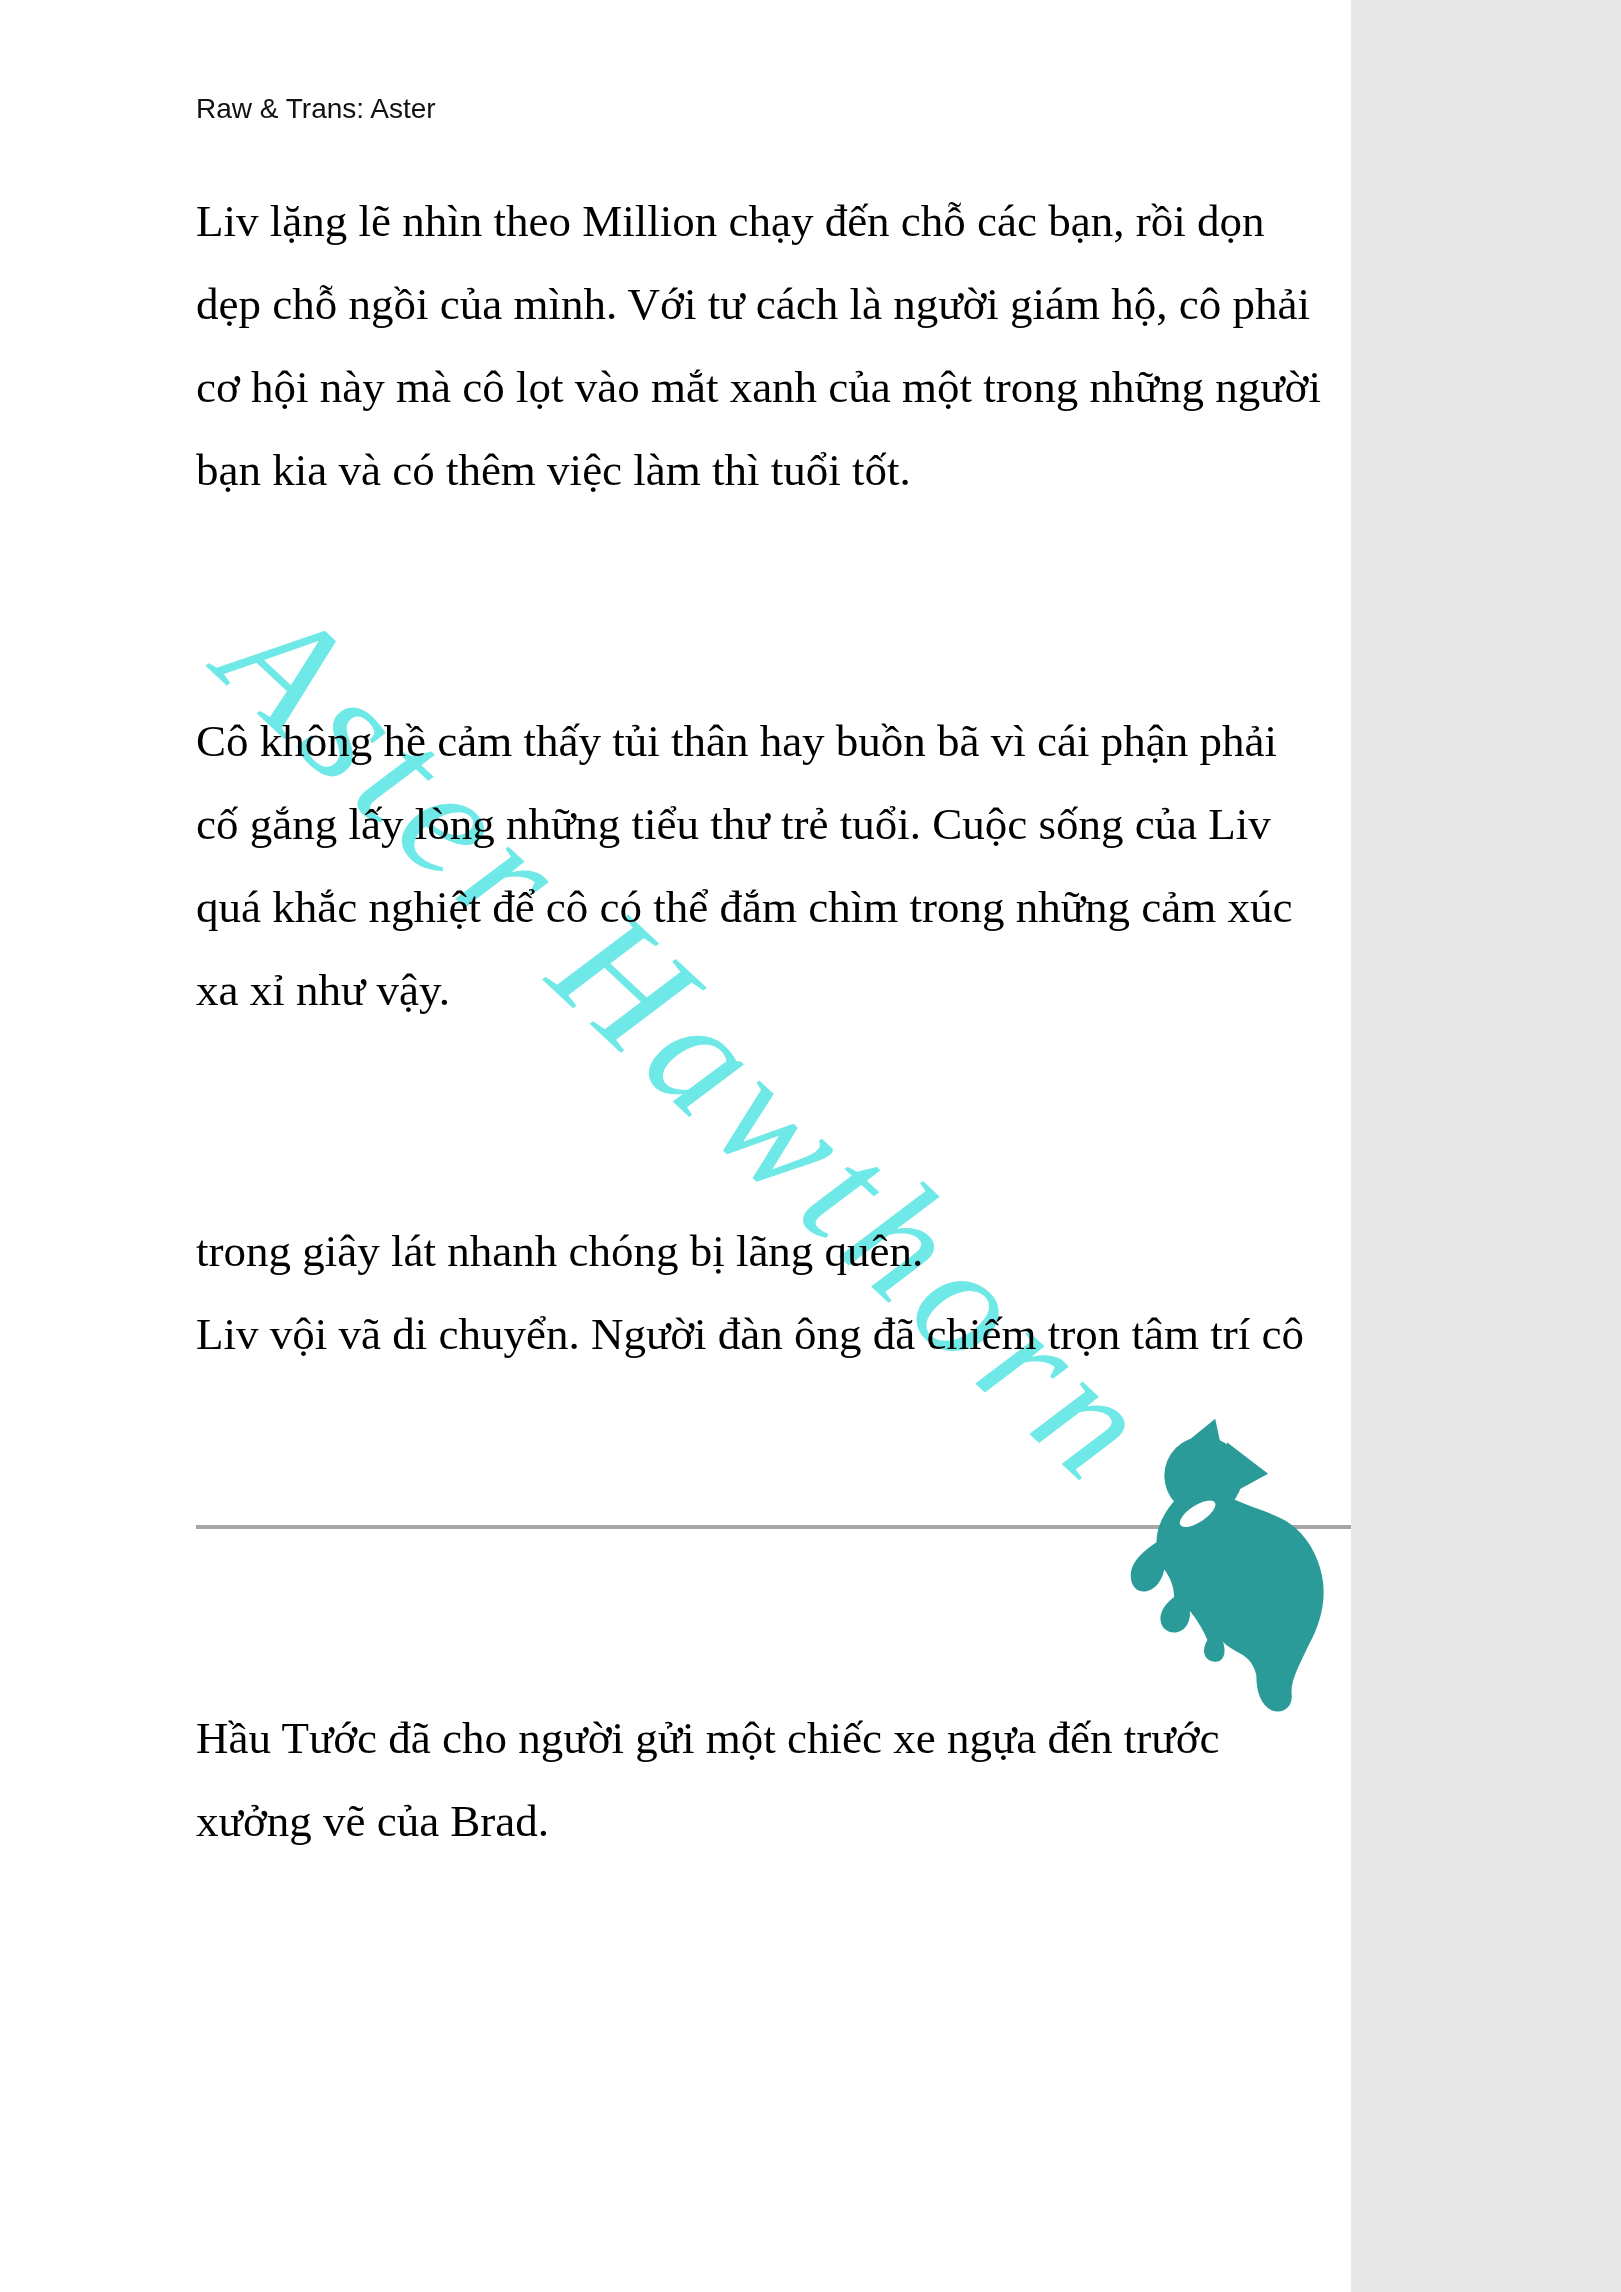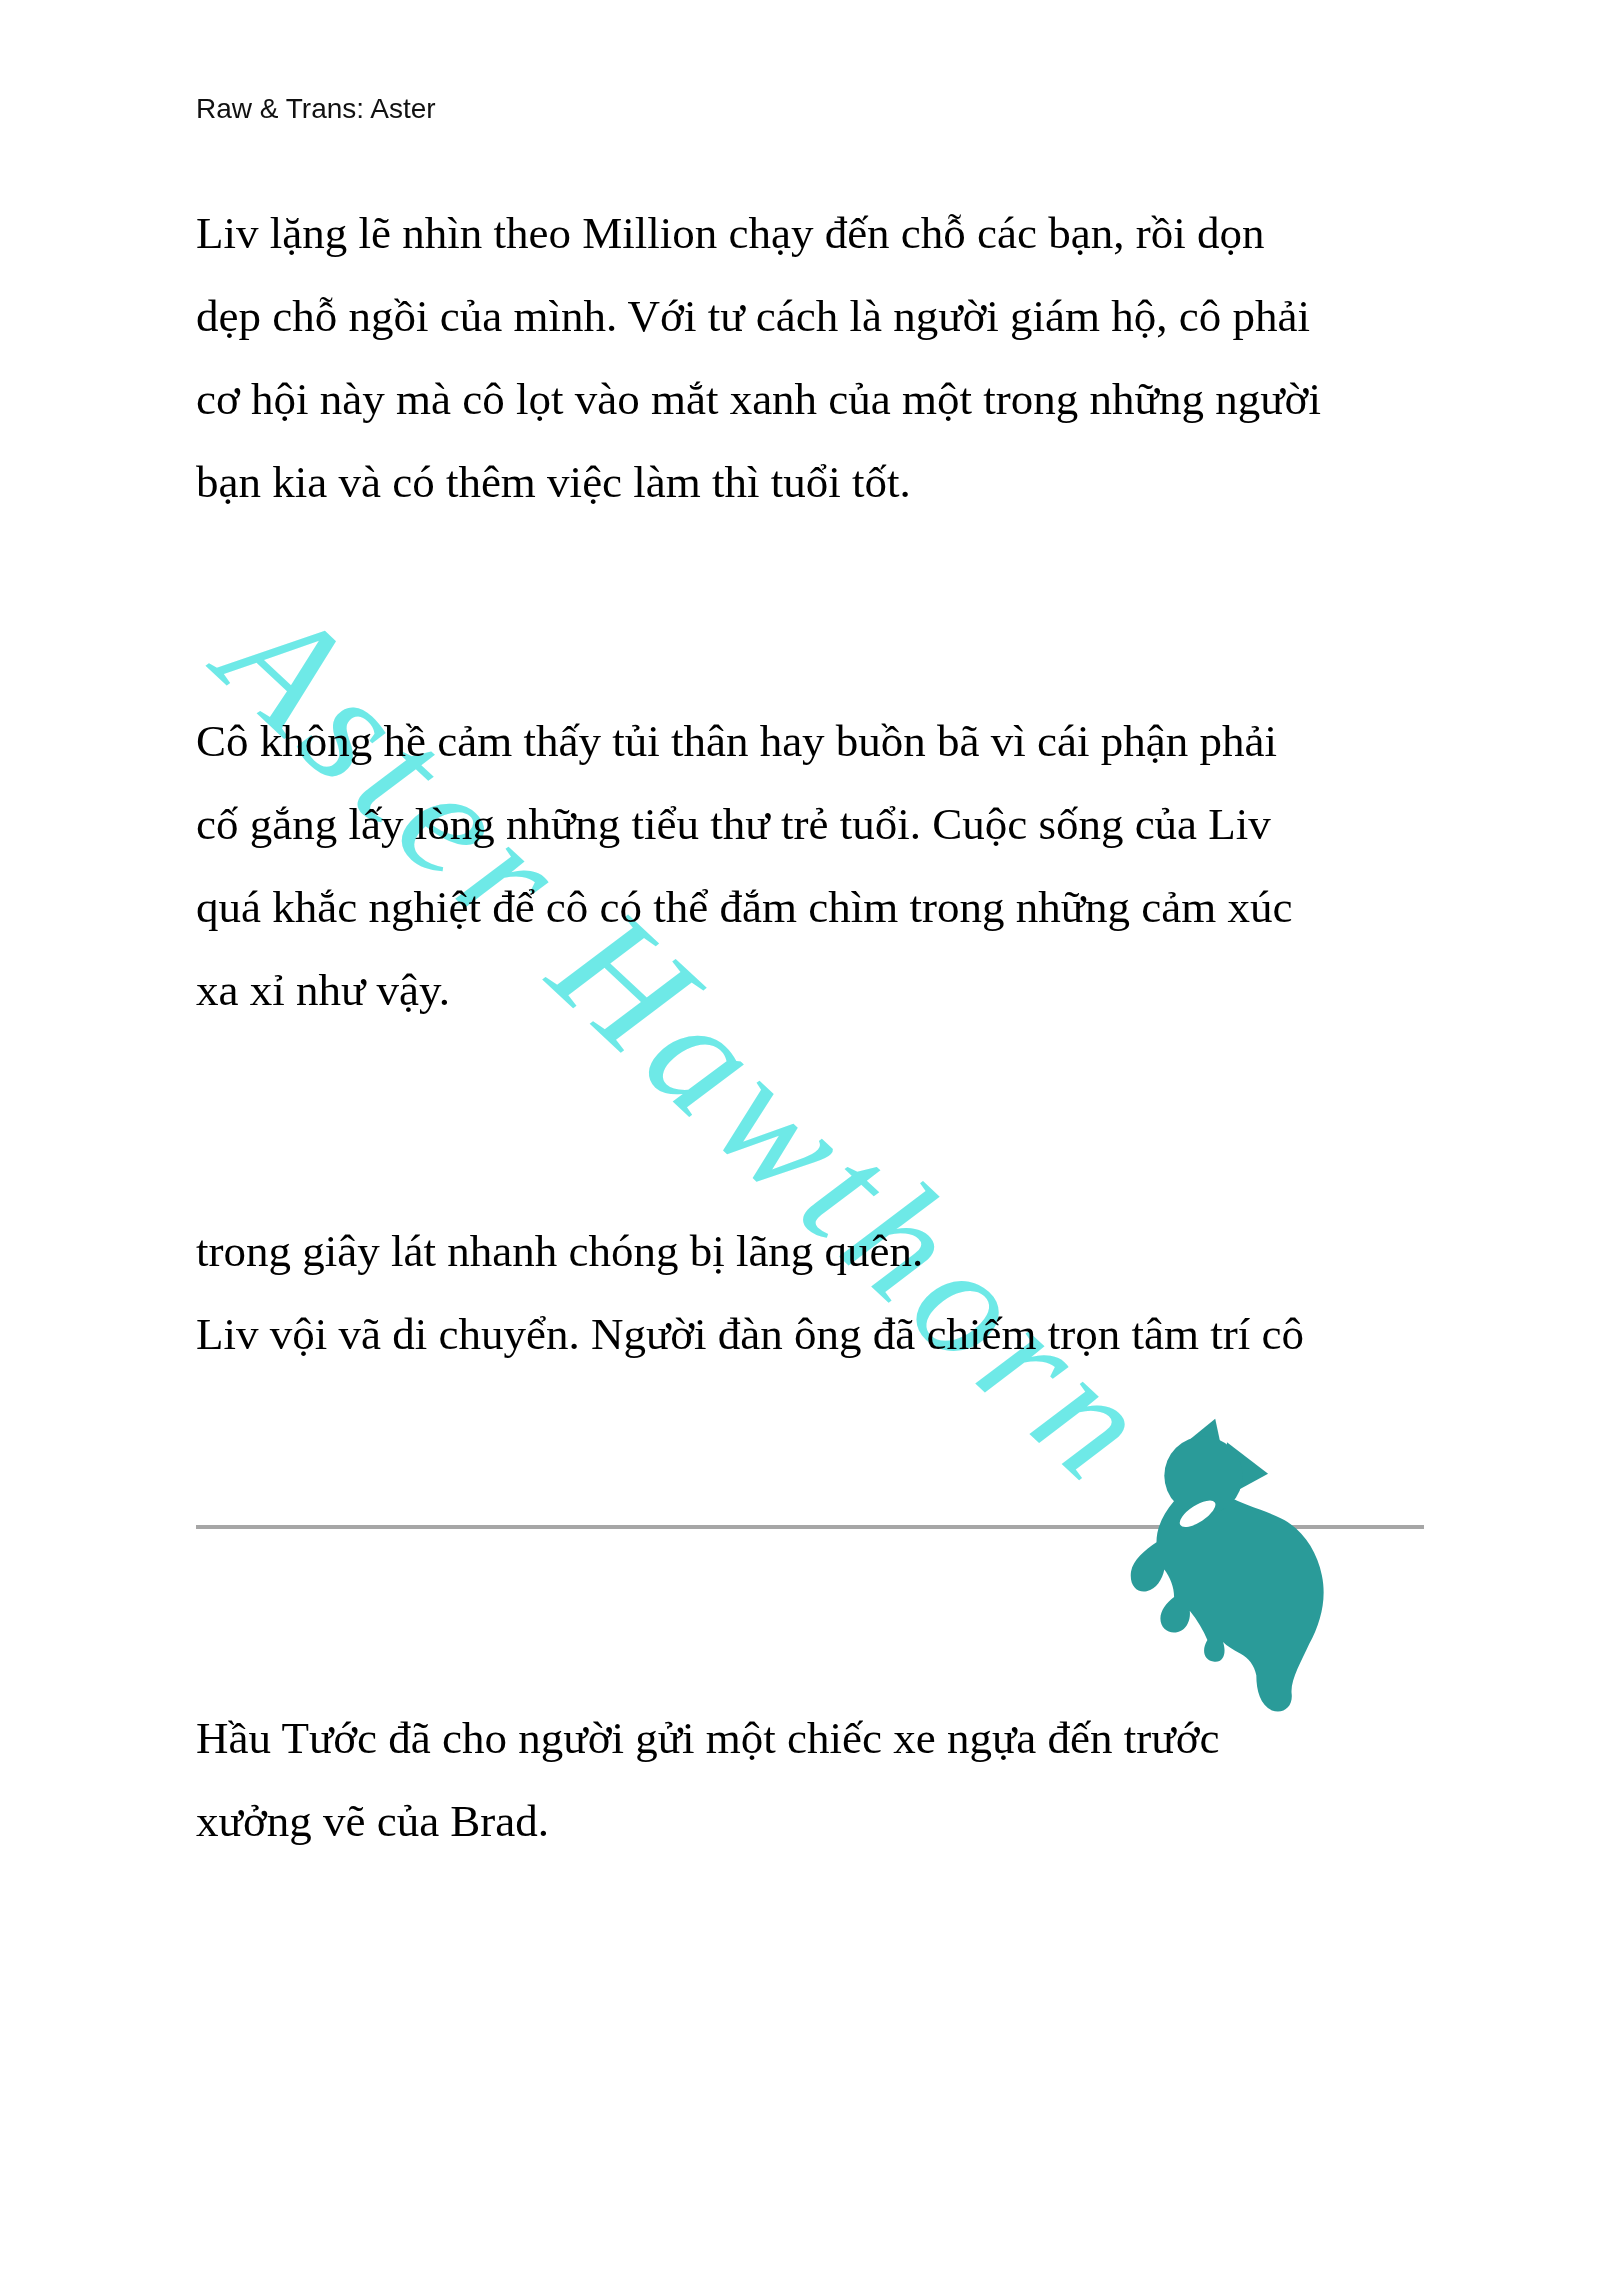--- a/index.html
+++ b/index.html
@@ -1,18 +1,18 @@
 <!DOCTYPE html>
 <html><head>
 <meta charset="utf-8">
 <style>
   html,body{margin:0;padding:0;background:#e8e8e8;}
   .page{
     position:relative;
-    width:1621px;height:2293px;
+    width:1351px;height:2293px;
     background:#ffffff;
     overflow:hidden;
     font-family:"Liberation Serif","DejaVu Serif",serif;
   }
   .doc-header{
     position:absolute;left:196px;top:92px;
     font-family:"Liberation Sans","DejaVu Sans",sans-serif;
     font-size:28px;line-height:33px;color:#111111;
     white-space:nowrap;
   }
@@ -27,21 +27,21 @@
     z-index:0;
   }
   .para{
     position:absolute;left:196px;width:1245px;
     z-index:2;
   }
   .para .line{
     font-size:45px;line-height:83px;color:#000000;
     white-space:nowrap;
   }
-  .para-1{top:192px;}
+  .para-1{top:180px;}
   .para-2{top:700px;}
   .para-3{top:1210px;}
   .para-4{top:1697px;font-family:Liberation Serif, serif;}
   .separator{
     position:absolute;left:196px;top:1525px;
     width:1228px;height:3.9px;background:#a6a6a6;
     z-index:1;
   }
   .cat{
     position:absolute;left:1117px;top:1413px;

